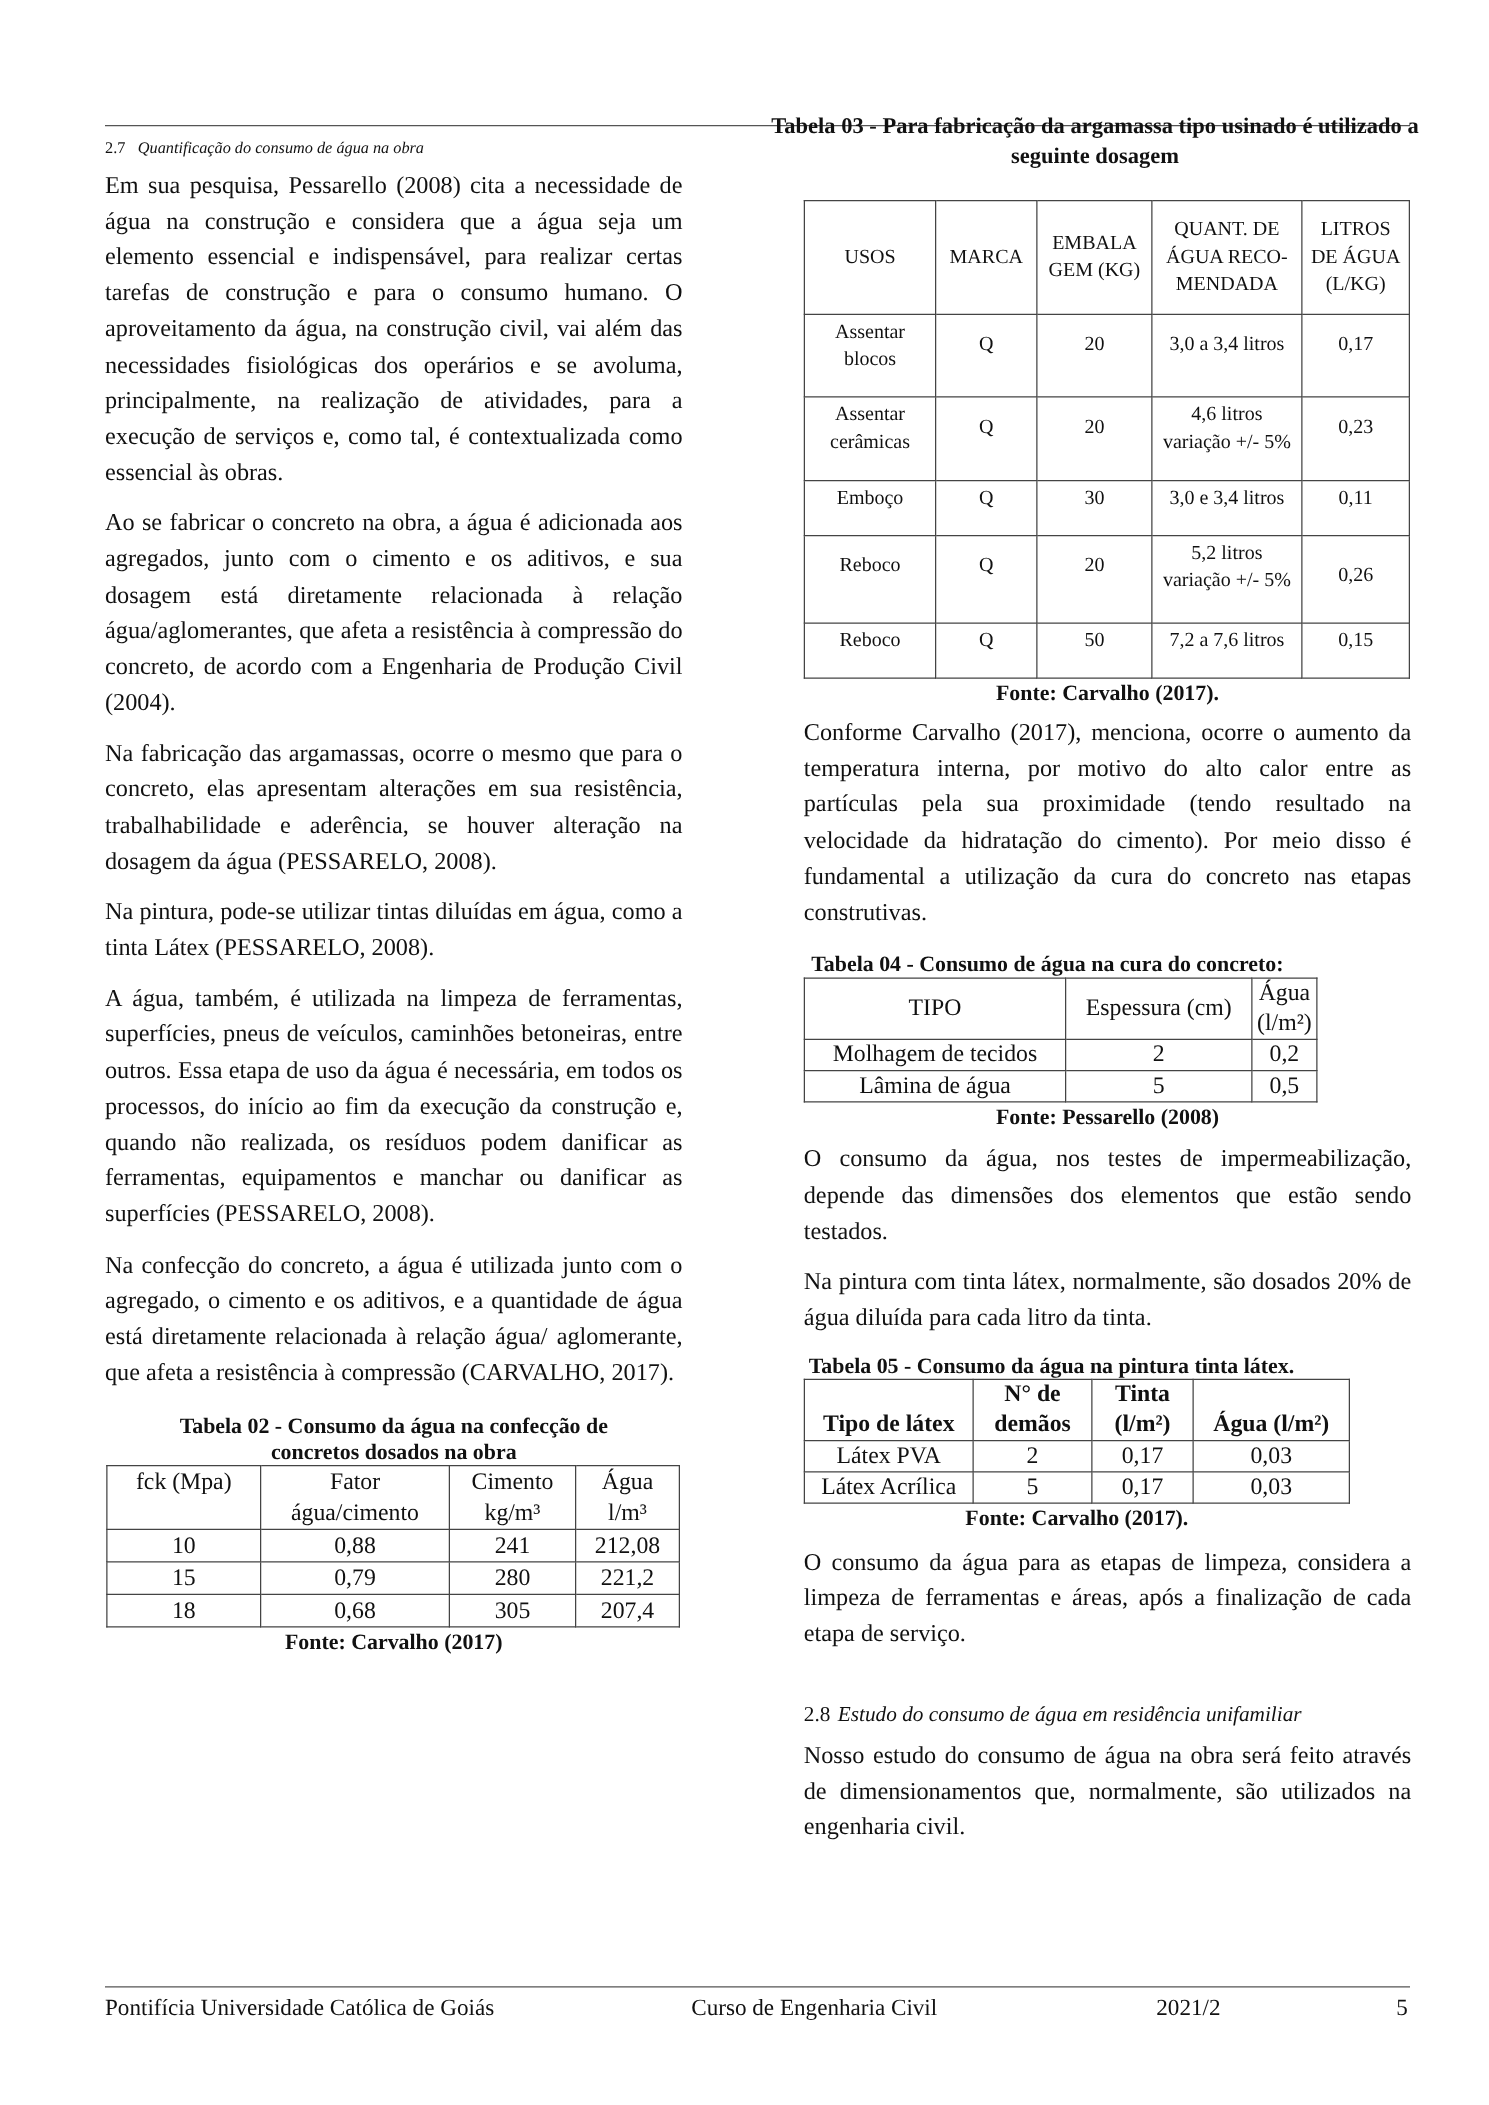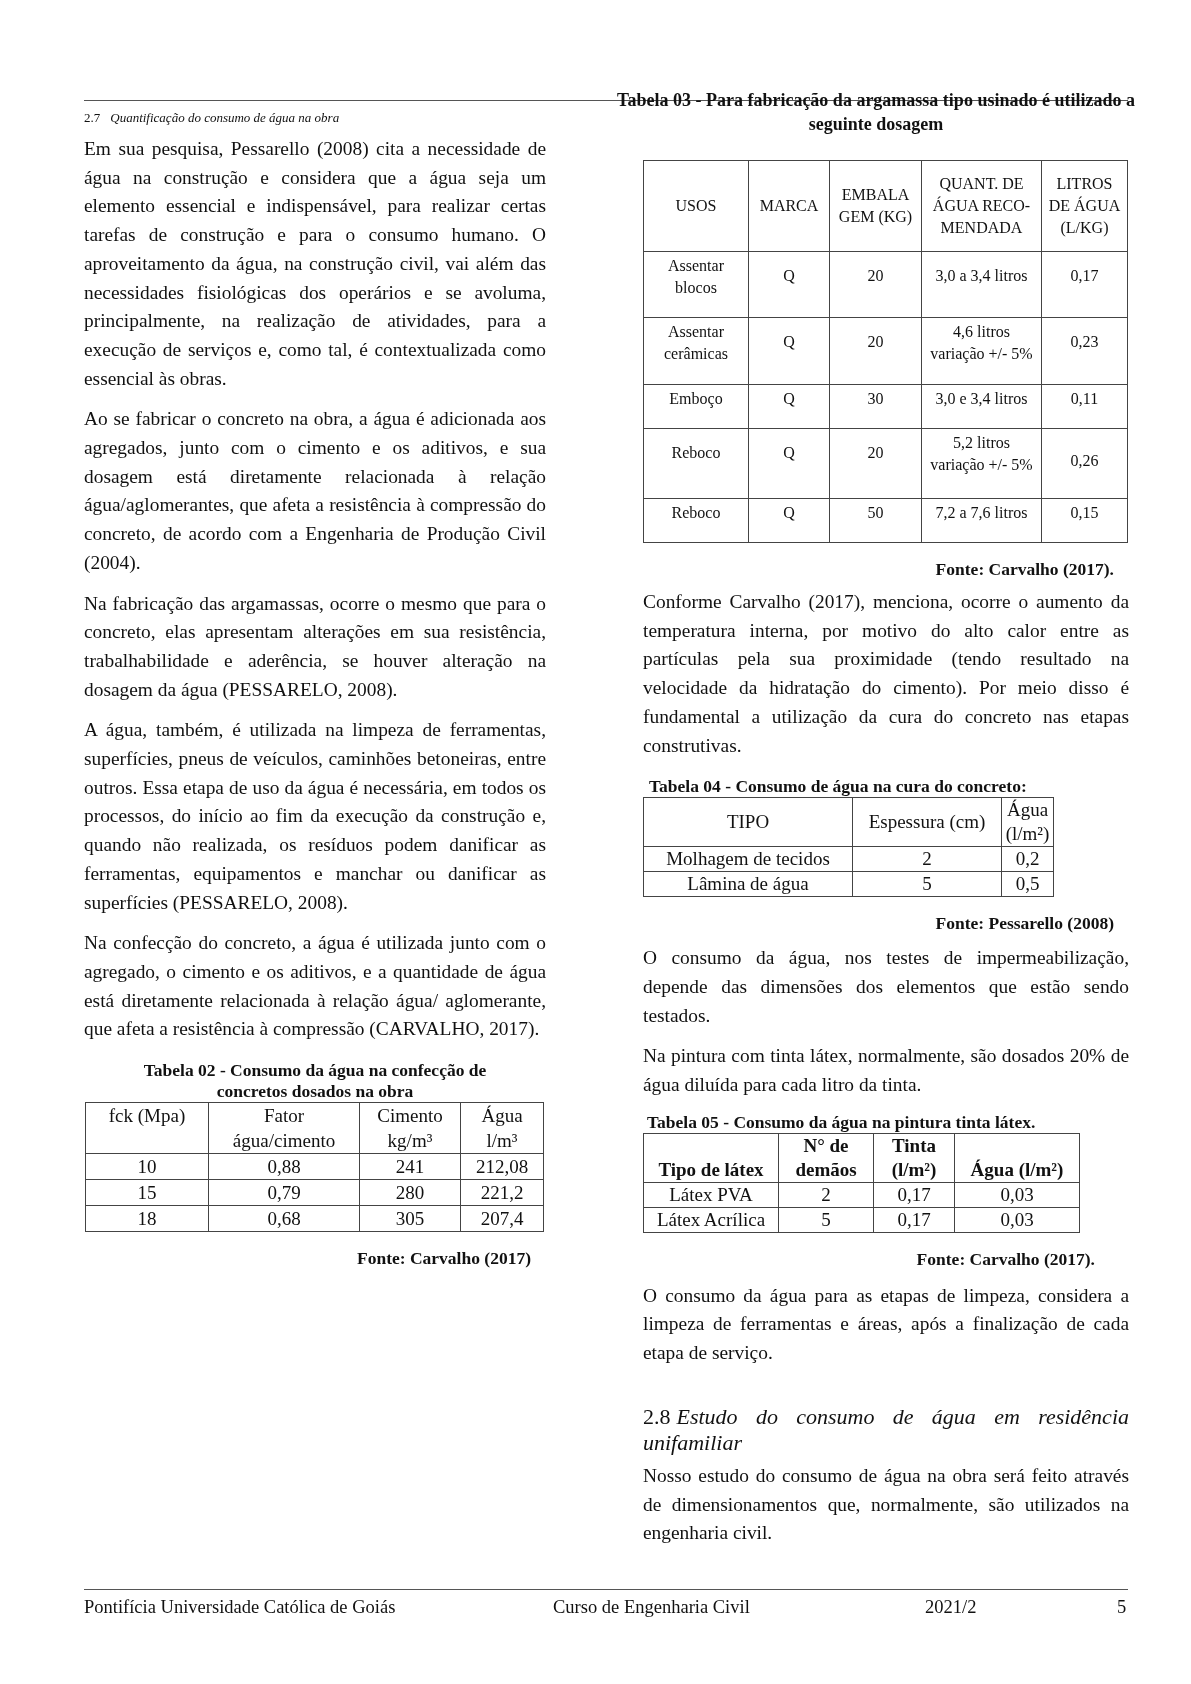--- a/index.html
+++ b/index.html
@@ -9,21 +9,21 @@
   .rule.top { top: 100px; }
   .rule.bottom { top: 1589px; }
   .col { position: absolute; top: 104px; }
   .col.left { left: 84px; width: 462px; }
   .col.right { left: 643px; width: 486px; }
   .h2 { font-size: 13px; line-height: 27px; margin: 0 0 4px 0; text-align: justify; }
   .h2 .num { font-style: normal; margin-right: 10px; }
   .h2 .t { font-style: italic; }
   p.body { font-size: 19.4px; line-height: 28.7px; margin: 0 0 12px 0; text-align: justify; text-align-last: left; }
   .cap { font-weight: bold; font-size: 17.5px; line-height: 21px; text-align: center; margin: 0; }
-  .src { font-weight: bold; font-size: 17.5px; line-height: 22px; text-align: right; margin: 15px; }
+  .src { font-weight: bold; font-size: 17.5px; line-height: 22px; text-align: center; margin: 0; }
   table { border-collapse: collapse; }
   table td, table th { border: 1.3px solid #444444; text-align: center; padding: 0 2px; font-weight: normal; }
   
   .t02 { width: 459px; font-size: 19px; line-height: 25px; margin-left: 1px; }
   .t02 th { vertical-align: top; }
   
   .t03 { width: 485px; font-size: 16px; line-height: 22px; }
   .t03 th { height: 90px; vertical-align: middle; }
   .t03 td { vertical-align: top; padding-top: 3px; }
   
@@ -38,20 +38,21 @@
 
 <div class="rule top"></div>
 
 <div class="col left">
   <div class="h2">
     <span class="num">2.7</span><span class="t">Quantificação do consumo de água na obra</span>
   </div>
   <p class="body">Em sua pesquisa, Pessarello (2008) cita a necessidade de água na construção e considera que a água seja um elemento essencial e indispensável, para realizar certas tarefas de construção e para o consumo humano. O aproveitamento da água, na construção civil, vai além das necessidades fisiológicas dos operários e se avoluma, principalmente, na realização de atividades, para a execução de serviços e, como tal, é contextualizada como essencial às obras.</p>
   <p class="body">Ao se fabricar o concreto na obra, a água é adicionada aos agregados, junto com o cimento e os aditivos, e sua dosagem está diretamente relacionada à relação água/aglomerantes, que afeta a resistência à compressão do concreto, de acordo com a Engenharia de Produção Civil (2004).</p>
   <p class="body">Na fabricação das argamassas, ocorre o mesmo que para o concreto, elas apresentam alterações em sua resistência, trabalhabilidade e aderência, se houver alteração na dosagem da água (PESSARELO, 2008).</p>
+  <p class="body">Na pintura, pode-se utilizar tintas diluídas em água, como a tinta Látex (PESSARELO, 2008).</p>
   <p class="body">A água, também, é utilizada na limpeza de ferramentas, superfícies, pneus de veículos, caminhões betoneiras, entre outros. Essa etapa de uso da água é necessária, em todos os processos, do início ao fim da execução da construção e, quando não realizada, os resíduos podem danificar as ferramentas, equipamentos e manchar ou danificar as superfícies (PESSARELO, 2008).</p>
   <p class="body" style="margin-bottom:16px">Na confecção do concreto, a água é utilizada junto com o agregado, o cimento e os aditivos, e a quantidade de água está diretamente relacionada à relação água/ aglomerante, que afeta a resistência à compressão (CARVALHO, 2017).</p>
 
   <p class="cap" style="padding:0 40px">Tabela 02 - Consumo da água na confecção de concretos dosados na obra</p>
   <table class="t02">
     <thead>
       <tr>
         <th style="width:118px"><span>fck (Mpa)</span></th>
         <th style="width:146px"><span>Fator</span><br><span>água/cimento</span></th>
         <th style="width:96px"><span>Cimento</span><br><span>kg/m³</span></th>
@@ -186,21 +187,21 @@
         <td>5</td>
         <td>0,17</td>
         <td>0,03</td>
       </tr>
     </tbody>
   </table>
   <p class="src" style="width:437px;margin-bottom:12px">Fonte: Carvalho (2017).</p>
 
   <p class="body" style="margin-bottom:36px">O consumo da água para as etapas de limpeza, considera a limpeza de ferramentas e áreas, após a finalização de cada etapa de serviço.</p>
 
-  <div class="h2" style="font-size:22px;line-height:26px;margin-bottom:6px;text-align-last:left">
+  <div class="h2" style="font-size:17px;line-height:26px;margin-bottom:6px;text-align-last:left">
     <span class="num" style="margin-right:6px">2.8</span><span class="t">Estudo do consumo de água em residência unifamiliar</span>
   </div>
   <p class="body">Nosso estudo do consumo de água na obra será feito através de dimensionamentos que, normalmente, são utilizados na engenharia civil.</p>
 </div>
 
 <div class="rule bottom"></div>
 <div class="footer" style="left:84px">Pontifícia Universidade Católica de Goiás</div>
 <div class="footer" style="left:553px">Curso de Engenharia Civil</div>
 <div class="footer" style="left:925px">2021/2</div>
 <div class="footer" style="left:1117px">5</div>

